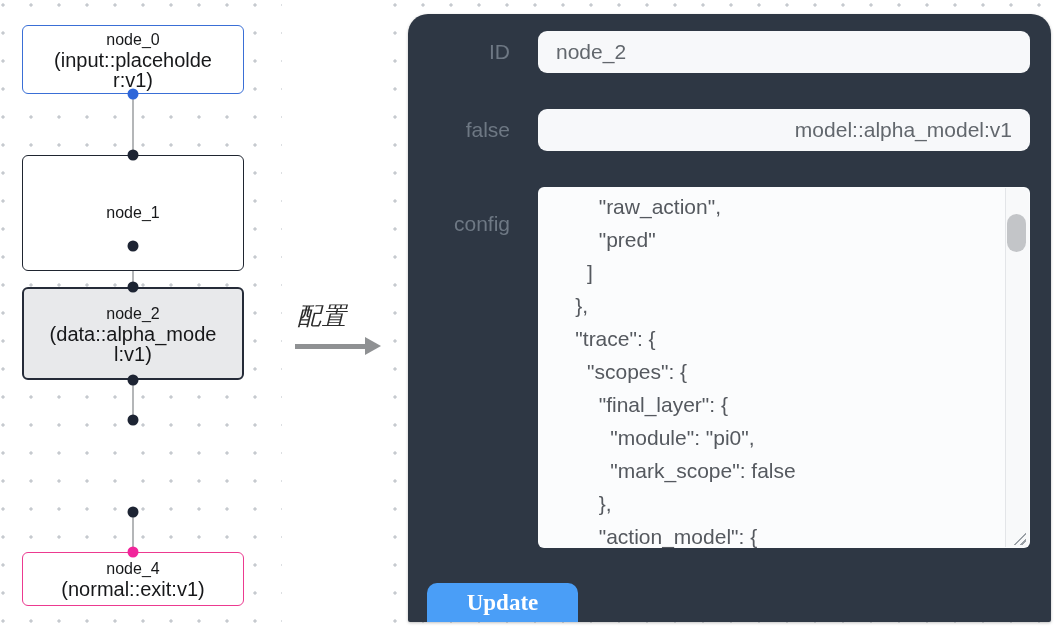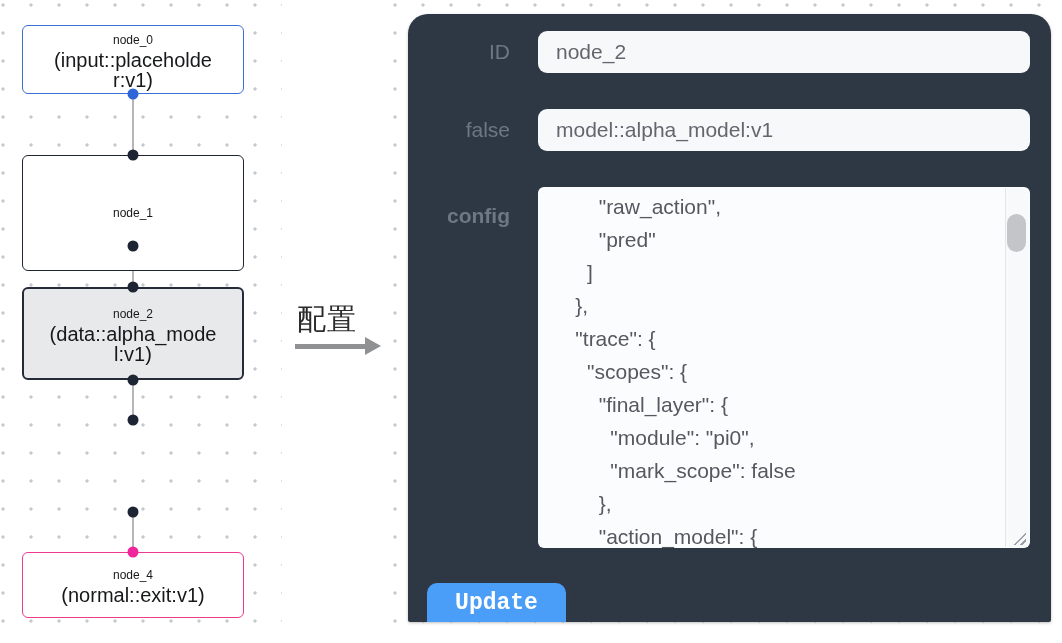--- a/index.html
+++ b/index.html
@@ -17,66 +17,66 @@
   .dots-left  { left: 0;   width: 282px; background-position: -11px -9px; }
   .dots-right { left: 388px; right: 0;   background-position: -7px  -9px; }
 
   
   .flow-node {
     position: absolute; left: 22px; width: 222px;
     background: #ffffff; border: 1.6px solid #1f2530; border-radius: 6px;
     display: flex; flex-direction: column; justify-content: center; align-items: center;
     text-align: center; padding: 6px 25px; z-index: 2;
   }
-  .node-title { font-size: 12px; color: #17181a; line-height: 20px; }
+  .node-title { font-size: 16px; color: #17181a; line-height: 20px; }
   .node-sub   { font-size: 20px; color: #17181a; line-height: 20px; word-break: break-all; }
   .n0 { top: 25px;  height: 69px; border-color: #3a6fd6; }
   .n1 { top: 155px; height: 116px; }
   .n2 { top: 287px; height: 93px; border-width: 2.6px; border-color: #252b38; background: #e8e9eb; }
   .n3 { top: 420px; height: 92px; }
-  .n4 { top: 552px; height: 66px; border-color: #ec3a90; }
+  .n4 { top: 552px; height: 54px; border-color: #ec3a90; }
 
   .edge { position: absolute; left: 132px; width: 1.6px; background: #b4b6b8; z-index: 1; }
   .e0 { top: 94px;  height: 61px; }
   .e1 { top: 246px; height: 41px; }
   .e2 { top: 380px; height: 40px; }
   .e3 { top: 512px; height: 40px; }
 
   .port { position: absolute; width: 11px; height: 11px; border-radius: 50%; transform: translate(-50%, -50%); z-index: 3; }
   .port-dark { background: #1d2433; }
   .port-blue { background: #2e66d9; }
   .port-pink { background: #f1259b; }
 
   
-  .transfer-label { position: absolute; left: 297px; top: 300px; font-size: 29px; color: #2b2b2b; letter-spacing: 1px; }
+  .transfer-label { position: absolute; left: 297px; top: 300px; font-size: 24px; color: #2b2b2b; letter-spacing: 1px; font-style: italic; }
   .arrow-line { position: absolute; left: 295px; top: 344px; width: 74px; height: 5px; background: #8f9193; }
   .arrow-head {
     position: absolute; left: 365px; top: 337px; width: 0; height: 0;
     border-left: 16px solid #8f9193; border-top: 9px solid transparent; border-bottom: 9px solid transparent;
   }
 
   
   .panel {
     position: absolute; left: 408px; top: 14px; width: 643px; height: 608px;
     background: #2e3744; border-radius: 20px 20px 2px 2px;
     box-shadow: 0 1px 3px rgba(0,0,0,0.25); z-index: 4;
   }
   .plabel { position: absolute; width: 102px; text-align: right; font-size: 21px; color: #6e7884; }
   .lbl-id     { top: 26px;  left: 0; }
   .lbl-type   { top: 104px; left: 0; }
-  .lbl-config { top: 190px; left: 0; font-weight: bold; }
+  .lbl-config { top: 198px; left: 0; }
 
   .pinput {
     position: absolute; left: 130px; width: 492px; height: 42px;
     background: #f7f8fa; border: none; border-radius: 9px;
     font-family: "Liberation Sans", "DejaVu Sans", sans-serif;
     font-size: 21px; color: #62676d; padding: 0 18px; outline: none;
   }
   .inp-id   { top: 17px; }
-  .inp-type { top: 95px; }
+  .inp-type { top: 95px; text-align: right; }
 
   .config-wrap { position: absolute; left: 130px; top: 173px; width: 492px; height: 361px; }
   .config-area {
     width: 100%; height: 100%; background: #fbfcfd; border-radius: 6px;
     font-family: "Liberation Sans", "DejaVu Sans", sans-serif;
     font-size: 21px; line-height: 33px; color: #55595f;
     white-space: pre; overflow: hidden; padding: 3px 14px;
   }
   .scroll-track {
     position: absolute; top: 1px; right: 1px; width: 24px; height: calc(100% - 2px);
@@ -86,24 +86,24 @@
     position: absolute; top: 26px; right: 3px; width: 19px; height: 38px;
     background: #c3c5c8; border-radius: 10px;
   }
   .resize-grip {
     position: absolute; right: 4px; bottom: 3px; width: 15px; height: 15px;
     background: repeating-linear-gradient(135deg, transparent, transparent 3px, #9aa0a6 3px, #9aa0a6 4.6px);
     clip-path: polygon(100% 0, 100% 100%, 0 100%);
   }
 
   .update-btn {
-    position: absolute; left: 19px; top: 569px; width: 139px; height: 39px;
+    position: absolute; left: 19px; top: 569px; width: 151px; height: 39px;
     background: #4a9ef7; border: none; border-radius: 10px 10px 0 0;
     color: #ffffff; font-size: 23px; font-weight: 600;
-    font-family: Liberation Mono, monospace;
+    font-family: Liberation Serif, serif;
     cursor: pointer;
   }
 </style>
 </head>
 <body>
 
 <div class="stage">
 
   <div class="dots dots-left"></div>
   <div class="dots dots-right"></div>

